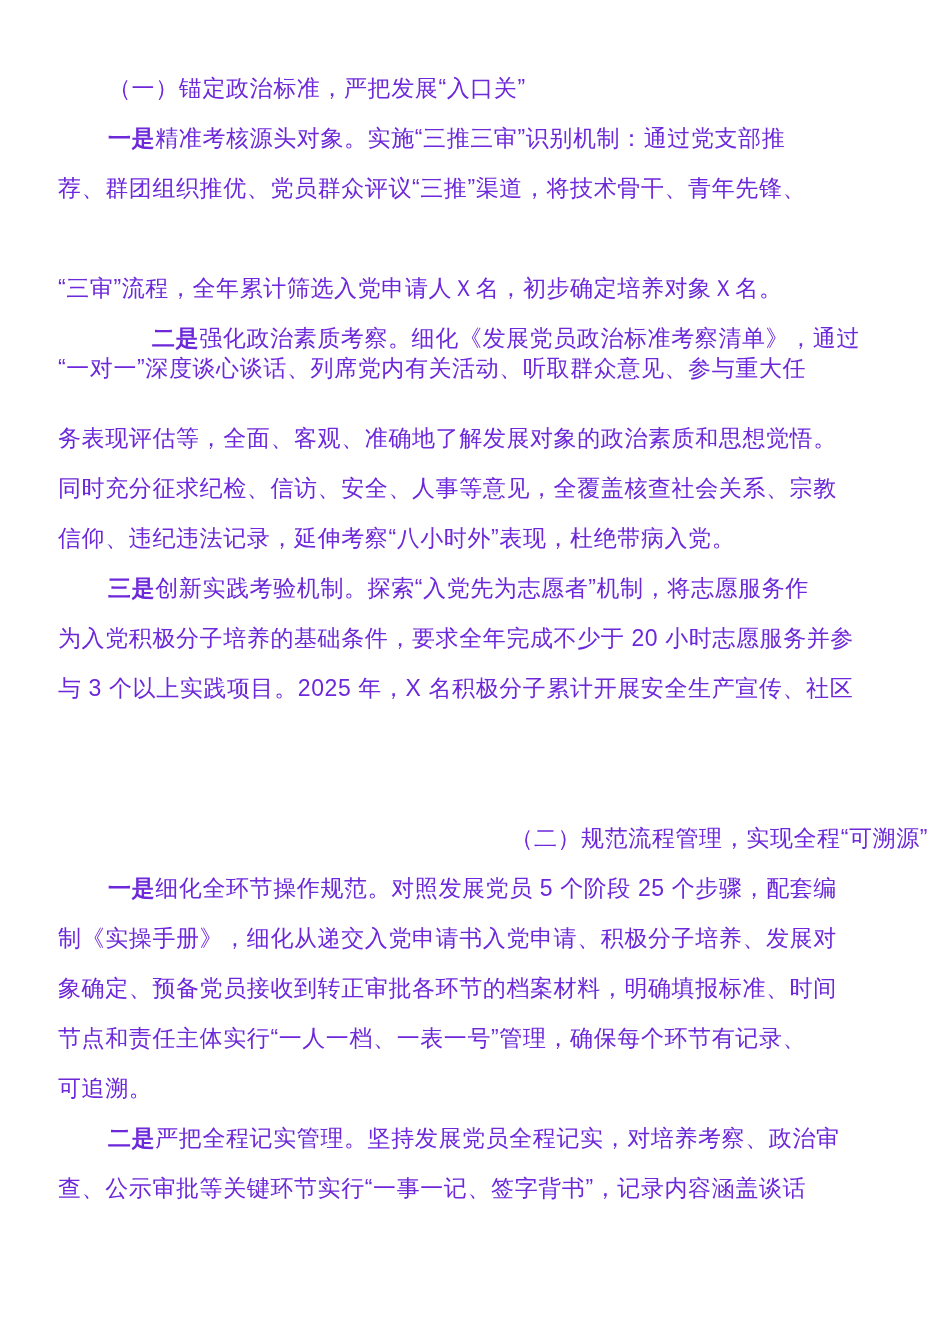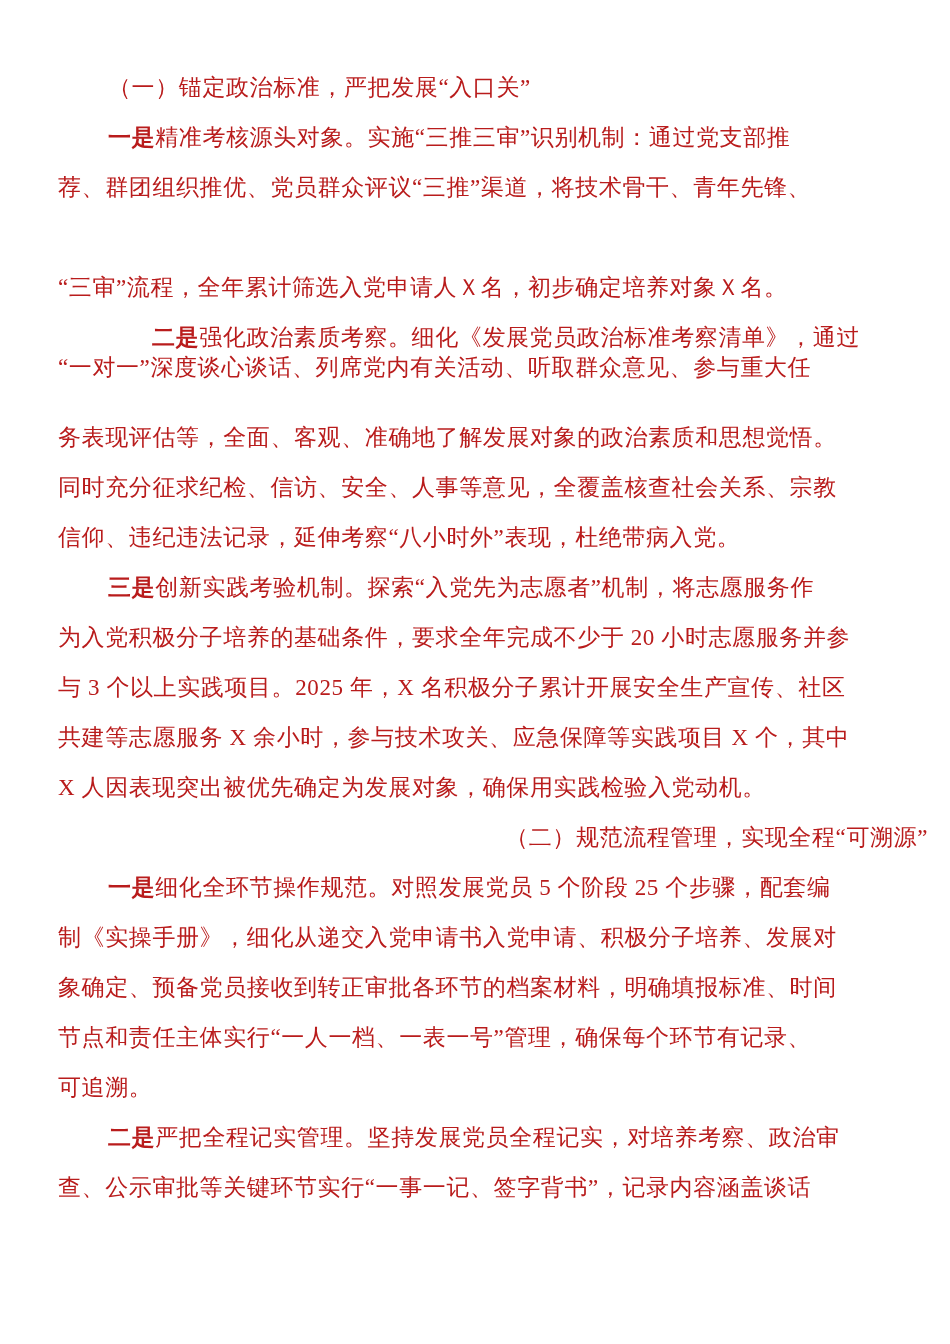--- a/index.html
+++ b/index.html
@@ -4,23 +4,23 @@
 <style>
   html, body { margin: 0; padding: 0; background: #ffffff; }
   body { width: 950px; height: 1344px; position: relative; overflow: hidden; }
   .page { position: absolute; left: 0; top: 0; width: 950px; height: 1344px; background: #fff; }
   .line {
     position: absolute;
     left: 58px;
     width: 820px;
     height: 50px;
     line-height: 50px;
-    font-family: Liberation Serif, serif;
+    font-family: Liberation Sans, sans-serif;
     font-size: 23px;
-    color: #b91c1c;
+    color: #6d28d9;
     white-space: nowrap;
     letter-spacing: 0.6px;
   }
   .line.indent { left: 108px; width: 770px; }
   .line.heading { left: 108px; }
   .b { font-weight: bold; }
 </style>
 </head>
 <body>
 
@@ -34,22 +34,20 @@
 
   <div class="line indent" style="top:313px;margin-left:44px;"><span class="b">二是</span><span>强化政治素质考察。细化《发展党员政治标准考察清单》，通过</span></div>
   <div class="line" style="top:343px;">“一对一”深度谈心谈话、列席党内有关活动、听取群众意见、参与重大任</div>
   <div class="line" style="top:413px;">务表现评估等，全面、客观、准确地了解发展对象的政治素质和思想觉悟。</div>
   <div class="line" style="top:463px;">同时充分征求纪检、信访、安全、人事等意见，全覆盖核查社会关系、宗教</div>
   <div class="line" style="top:513px;">信仰、违纪违法记录，延伸考察“八小时外”表现，杜绝带病入党。</div>
 
   <div class="line indent" style="top:563px;"><span class="b">三是</span><span>创新实践考验机制。探索“入党先为志愿者”机制，将志愿服务作</span></div>
   <div class="line" style="top:613px;">为入党积极分子培养的基础条件，要求全年完成不少于 20 小时志愿服务并参</div>
   <div class="line" style="top:663px;">与 3 个以上实践项目。2025 年，X 名积极分子累计开展安全生产宣传、社区</div>
-  <div class="line" style="top:713px;">共建等志愿服务 X 余小时，参与技术攻关、应急保障等实践项目 X 个，其中</div>
-  <div class="line" style="top:763px;">X 人因表现突出被优先确定为发展对象，确保用实践检验入党动机。</div>
 
   <div class="line heading" style="top:813px;text-align:right;">（二）规范流程管理，实现全程“可溯源”</div>
 
   <div class="line indent" style="top:863px;"><span class="b">一是</span><span>细化全环节操作规范。对照发展党员 5 个阶段 25 个步骤，配套编</span></div>
   <div class="line" style="top:913px;">制《实操手册》，细化从递交入党申请书入党申请、积极分子培养、发展对</div>
   <div class="line" style="top:963px;">象确定、预备党员接收到转正审批各环节的档案材料，明确填报标准、时间</div>
   <div class="line" style="top:1013px;">节点和责任主体实行“一人一档、一表一号”管理，确保每个环节有记录、</div>
   <div class="line" style="top:1063px;">可追溯。</div>
 
   <div class="line indent" style="top:1113px;"><span class="b">二是</span><span>严把全程记实管理。坚持发展党员全程记实，对培养考察、政治审</span></div>

